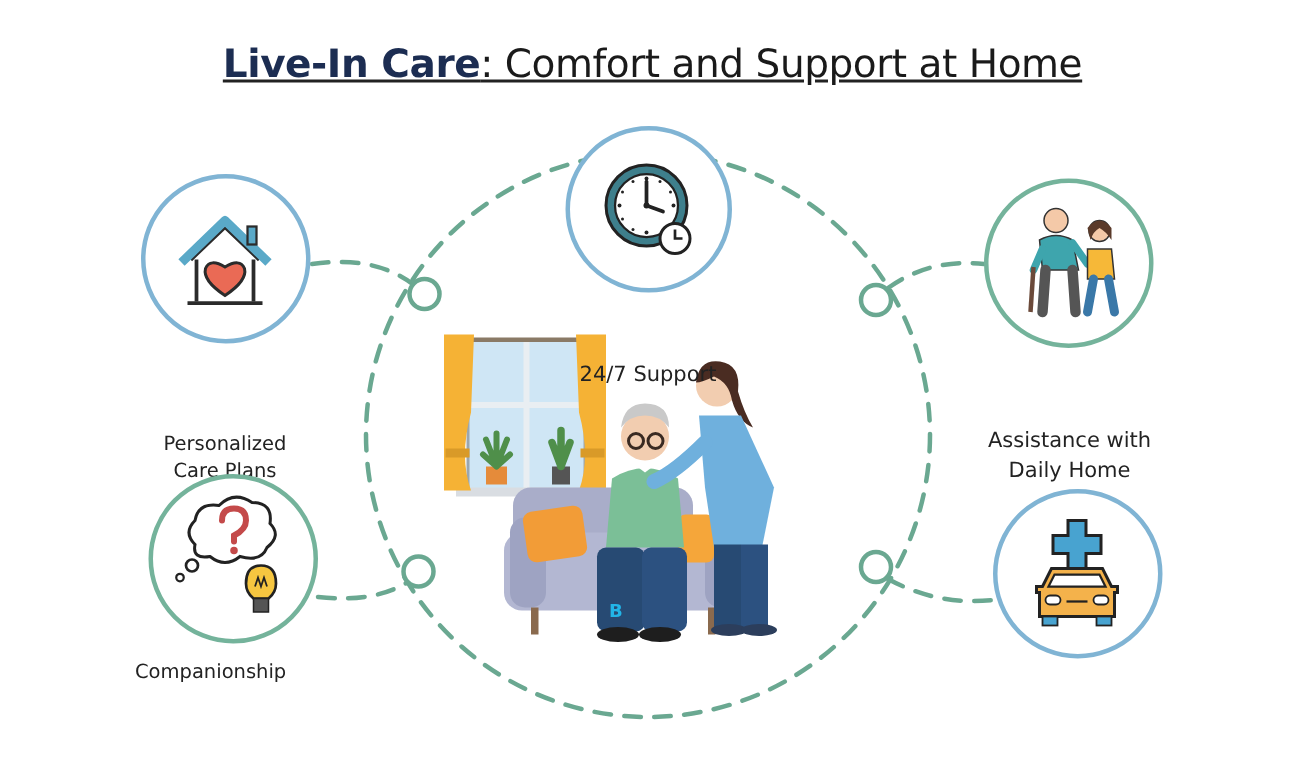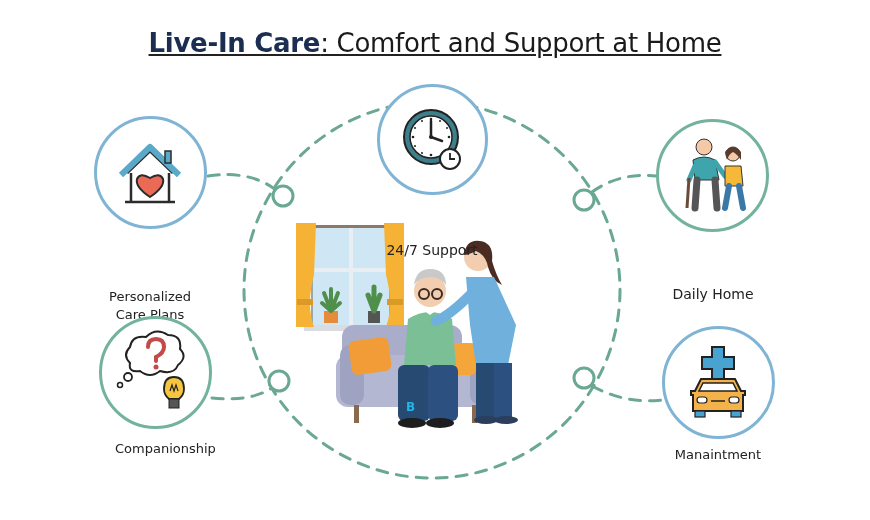--- a/index.html
+++ b/index.html
@@ -143,46 +143,46 @@
     <path d="M36 44 L30 58" stroke="#3ea5ad" stroke-width="5" stroke-linecap="round"></path>
     <line x1="30" y1="56" x2="28" y2="86" stroke="#6b4a3a" stroke-width="3"></line>
     <path d="M38 58 L36 86 M56 58 L58 86" stroke="#555" stroke-width="7" stroke-linecap="round"></path>
     <circle cx="74" cy="32" r="7" fill="#f4c9a8" stroke="#333" stroke-width="1"></circle>
     <path d="M66 30 Q 74 20 82 30 L82 38 Q 78 32 74 30 Q 70 32 68 38 Z" fill="#5a3a2a"></path>
     <path d="M66 44 L82 44 L84 64 L66 64 Z" fill="#f6b838" stroke="#333" stroke-width="1"></path>
     <path d="M70 64 L66 86 M80 64 L84 86" stroke="#3a78a8" stroke-width="6" stroke-linecap="round"></path>
   </svg>
 </div>
 <div class="label big" style="left:648px;top:242px;width:130px;">
+  <div>Assistance with</div>
   <div>Daily Home</div>
 </div>
 
 <div class="feature-circle green" style="left:99px;top:316px;width:113px;height:113px;">
   <svg width="107" height="107" viewBox="0 0 107 107">
     <path d="M28 44 Q 20 36 28 28 Q 30 16 44 18 Q 54 8 66 16 Q 80 16 78 30 Q 86 38 76 46 Q 72 56 58 52 Q 48 60 38 52 Q 26 54 28 44 Z" fill="#fff" stroke="#222" stroke-width="2"></path>
     <circle cx="26" cy="58" r="4" fill="#fff" stroke="#222" stroke-width="1.8"></circle>
     <circle cx="18" cy="66" r="2.5" fill="#fff" stroke="#222" stroke-width="1.5"></circle>
     <path d="M46 28 Q 46 20 54 20 Q 62 20 62 28 Q 62 34 54 38 L54 42" fill="none" stroke="#c44a4a" stroke-width="4" stroke-linecap="round"></path>
     <circle cx="54" cy="48" r="2.5" fill="#c44a4a"></circle>
     <path d="M62 70 Q 62 58 72 58 Q 82 58 82 70 Q 82 76 77 80 L67 80 Q 62 76 62 70 Z" fill="#f6c640" stroke="#222" stroke-width="1.8"></path>
     <rect x="67" y="80" width="10" height="9" fill="#555" stroke="#222" stroke-width="1"></rect>
     <path d="M68 72 L70 66 L72 72 L74 66 L76 72" fill="none" stroke="#222" stroke-width="1.2"></path>
   </svg>
 </div>
-<div class="label left-align" style="left:90px;top:440px;width:130px;margin-left:25px;">
+<div class="label left-align" style="left:90px;top:440px;width:130px;">
   <div>Companionship</div>
 </div>
 
 <div class="feature-circle blue" style="left:662px;top:326px;width:113px;height:113px;">
   <svg width="107" height="107" viewBox="0 0 107 107">
     <path d="M47 18 L59 18 L59 28 L69 28 L69 40 L59 40 L59 50 L47 50 L47 40 L37 40 L37 28 L47 28 Z" fill="#48a3d0" stroke="#222" stroke-width="2"></path>
     <path d="M36 50 L70 50 L76 62 L80 62 L80 66 L78 66 L78 82 L28 82 L28 66 L26 66 L26 62 L30 62 Z" fill="#f4b24b" stroke="#222" stroke-width="2"></path>
     <path d="M38 54 L68 54 L72 62 L34 62 Z" fill="#fff" stroke="#222" stroke-width="1.5"></path>
     <rect x="32" y="68" width="10" height="6" rx="3" fill="#fff" stroke="#222" stroke-width="1.2"></rect>
     <rect x="64" y="68" width="10" height="6" rx="3" fill="#fff" stroke="#222" stroke-width="1.2"></rect>
     <line x1="46" y1="72" x2="60" y2="72" stroke="#222" stroke-width="1.5"></line>
     <rect x="30" y="82" width="10" height="6" fill="#48a3d0" stroke="#222" stroke-width="1.2"></rect>
     <rect x="66" y="82" width="10" height="6" fill="#48a3d0" stroke="#222" stroke-width="1.2"></rect>
   </svg>
 </div>
 <div class="label" style="left:658px;top:446px;width:120px;">
-  <div>Manaintment</div>
 </div>
 
 </body></html>

